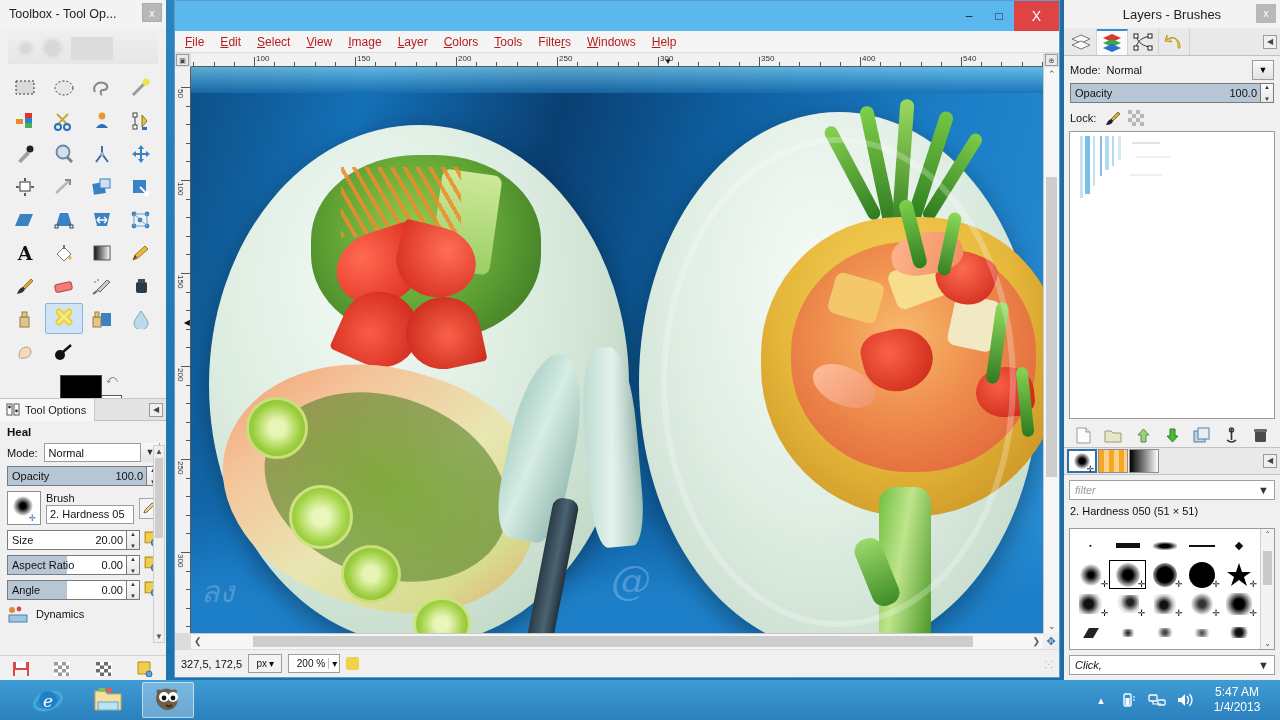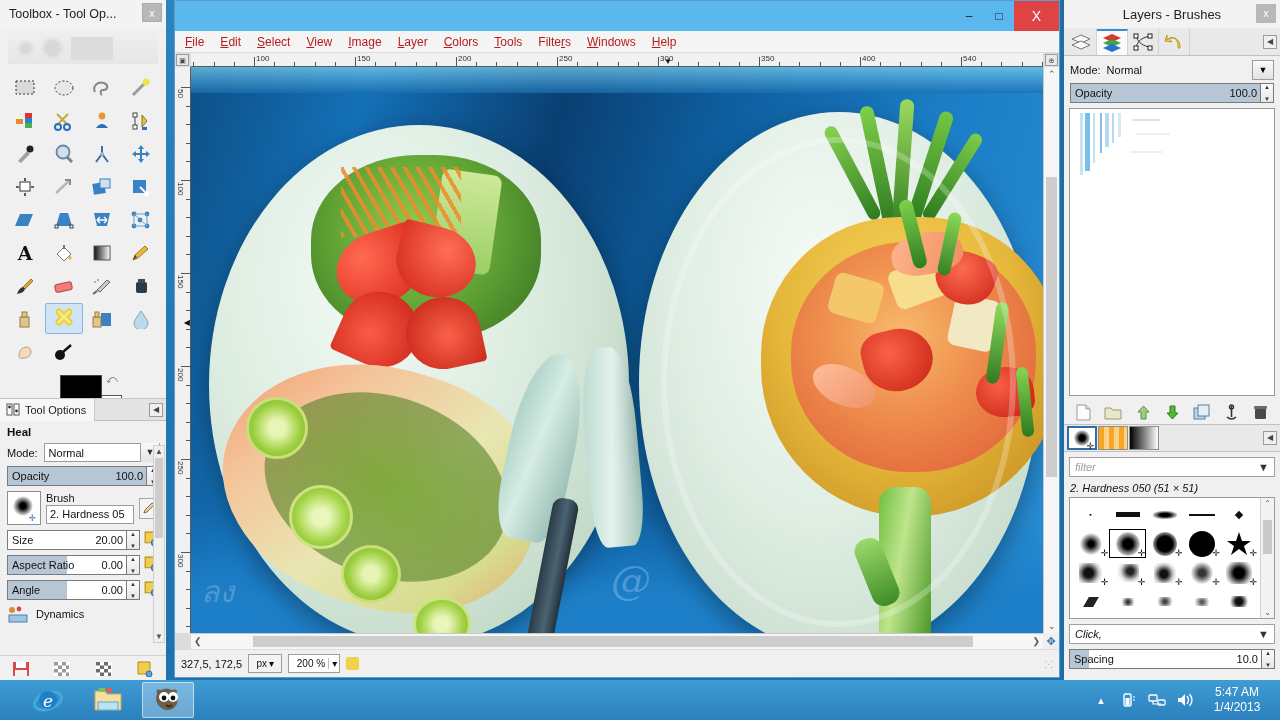--- a/index.html
+++ b/index.html
@@ -220,21 +220,21 @@
   .layer-btns { display: flex; align-items: center; justify-content: space-around;
                 height: 24px; margin: 0 5px; }
   .brush-tabs { display: flex; align-items: center; height: 28px; background: #e9e9e9;
                 border-top: 1px solid #c2c2c2; border-bottom: 1px solid #c2c2c2;
                 padding-left: 3px; gap: 1px; }
   .bt { width: 30px; height: 24px; border: 1px solid #8f8f8f; }
   .bt.sel { outline: 2px solid #2f6ea8; outline-offset: -2px; }
   .filter-box { margin: 5px; height: 20px; background: #fff; border: 1px solid #a0a0a0;
                 display: flex; align-items: center; padding: 0 5px; font-size: 11px;
                 color: #9b9b9b; font-style: italic; }
-  .brush-label { margin: 0 6px 3px 6px; font-size: 11px; font-style: italic; color: #111; }
+  .brush-label { margin: 0 6px 11px 6px; font-size: 11px; color: #111; }
   .brush-grid-wrap { margin: 0 5px; height: 122px; border: 1px solid #9a9a9a;
                      background: #fff; position: relative; }
   .brush-grid { position: absolute; inset: 2px 16px 2px 2px;
                 display: grid; grid-template-columns: repeat(5,1fr);
                 grid-template-rows: repeat(4,1fr); }
   .bcell { position: relative; display: flex; align-items: center; justify-content: center; }
   .bcell.sel { outline: 1px solid #000; outline-offset: -1px; }
   .bcell .pm { position: absolute; right: 1px; bottom: 0px; font-size: 9px; color: #111; }
   .bg-scroll { position: absolute; right: 0; top: 0; bottom: 0; width: 14px;
                background: #f3f3f3; border-left: 1px solid #cfcfcf; }
@@ -964,20 +964,39 @@
         <div class="slider">
           <div class="fill" style="width:100%"></div>
           <span class="lbl">Opacity</span>
           <span class="val">100.0</span>
         </div>
         <div class="spin">
             <span>▲</span>
             <span>▼</span>
           </div>
       </div>
+      <div class="row" style="margin-bottom:2px;">
+        <span class="row-label" style="margin-right:8px;">Lock:</span>
+        <svg width="18" height="16" style="margin-right:6px;">
+            <path d="M7 9 L14 2 L16 4 L9 11z" fill="#cfa94c" stroke="#8a6f2c"></path>
+            <path d="M2 15 q2 -5 5 -6 l2 2 q-1 4 -7 4z" fill="#222"></path>
+          </svg>
+        <svg width="16" height="16">
+            <g fill="#b6b6b6">
+              <rect x="0" y="0" width="4" height="4"></rect>
+              <rect x="8" y="0" width="4" height="4"></rect>
+              <rect x="4" y="4" width="4" height="4"></rect>
+              <rect x="12" y="4" width="4" height="4"></rect>
+              <rect x="0" y="8" width="4" height="4"></rect>
+              <rect x="8" y="8" width="4" height="4"></rect>
+              <rect x="4" y="12" width="4" height="4"></rect>
+              <rect x="12" y="12" width="4" height="4"></rect>
+            </g>
+          </svg>
+      </div>
     </div>
 
     <div class="layer-list">
       <svg class="streaks" viewBox="0 0 120 90">
         <rect x="6" y="2" width="3" height="62" fill="#9fd0ee" opacity=".6"></rect>
         <rect x="11" y="2" width="5" height="58" fill="#4aa8e0" opacity=".75"></rect>
         <rect x="19" y="2" width="2" height="50" fill="#7ec3ea" opacity=".5"></rect>
         <rect x="26" y="2" width="2" height="40" fill="#2f83c0" opacity=".55"></rect>
         <rect x="31" y="2" width="4" height="34" fill="#72bde8" opacity=".55"></rect>
         <rect x="38" y="2" width="2" height="30" fill="#5fa8d6" opacity=".45"></rect>

